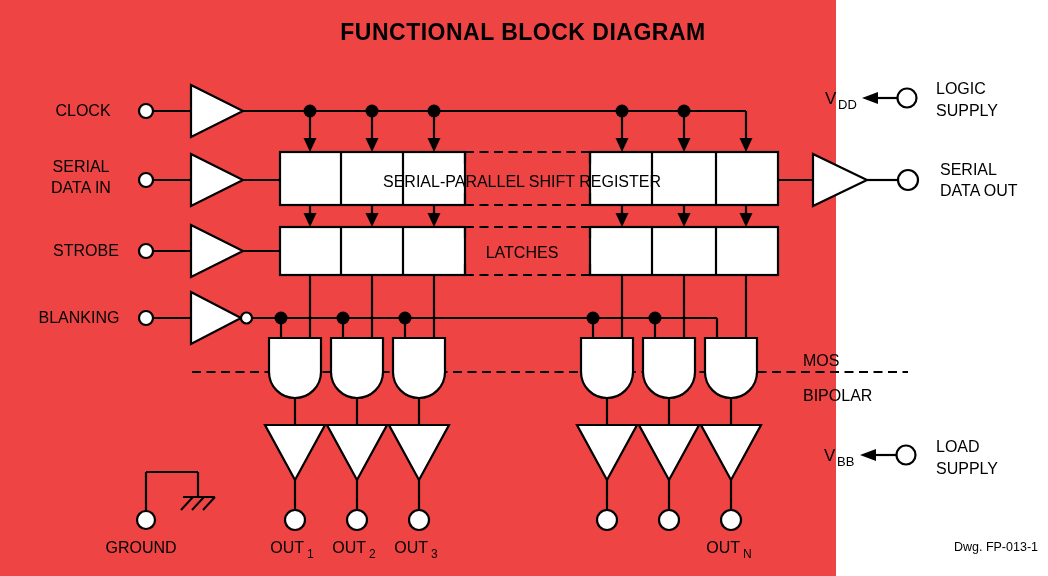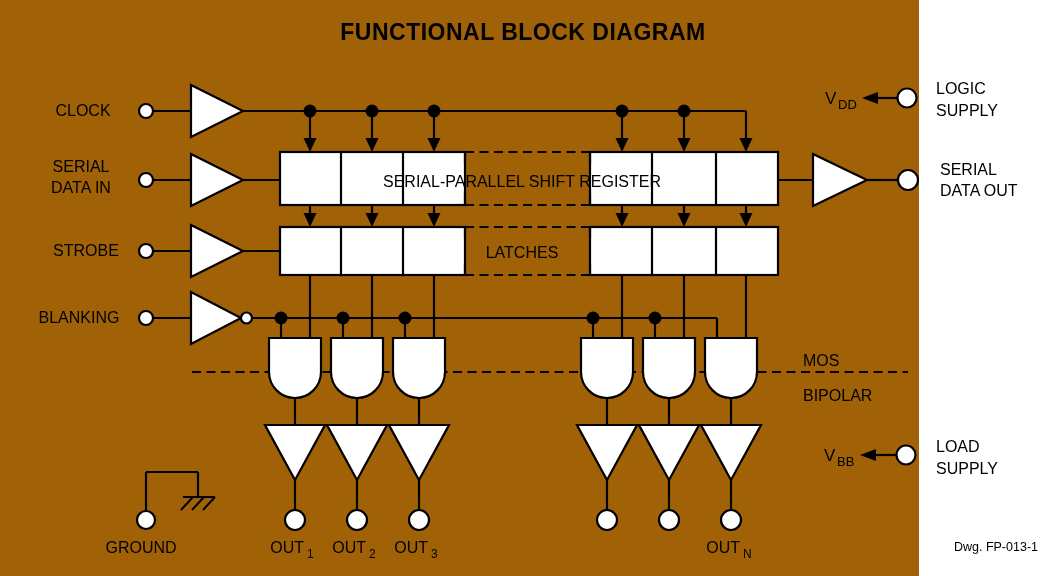--- a/index.html
+++ b/index.html
@@ -1,16 +1,16 @@
 <!DOCTYPE html>
 <html><head>
 <meta charset="utf-8">
 <style>
   html,body{margin:0;padding:0;background:#ffffff;}
-  #stage{position:relative;width:919px;height:576px;background:#a16207;
+  #stage{position:relative;width:836px;height:576px;background:#ef4444;
          font-family:"Liberation Sans", sans-serif;}
   svg{display:block;}
   .ln{stroke:#000;stroke-width:2.2;fill:none;}
   .thin{stroke:#000;stroke-width:2;fill:none;}
   .dash{stroke:#000;stroke-width:2.2;fill:none;stroke-dasharray:9 5.5;}
   .fl{fill:#000;stroke:none;}
   .bx{fill:#fff;stroke:#000;stroke-width:2.2;}
   text{fill:#000;}
   .t-title{font-size:23px;font-weight:bold;letter-spacing:.5px;}
   .t-lab{font-size:16px;}

